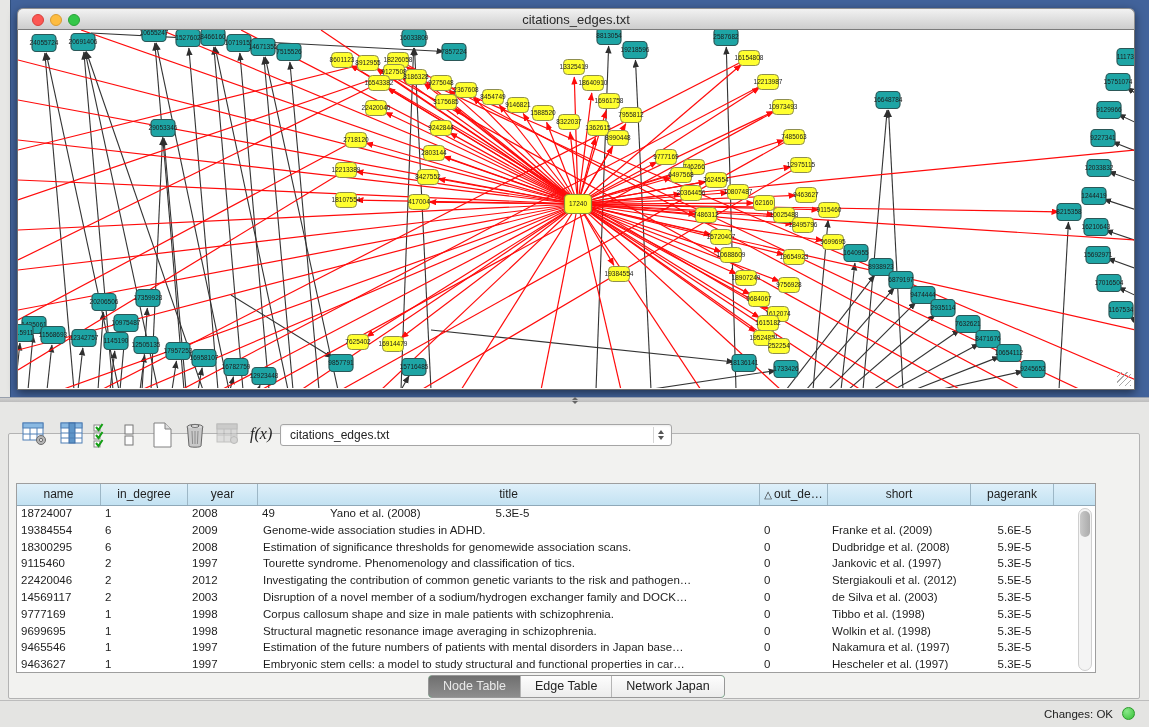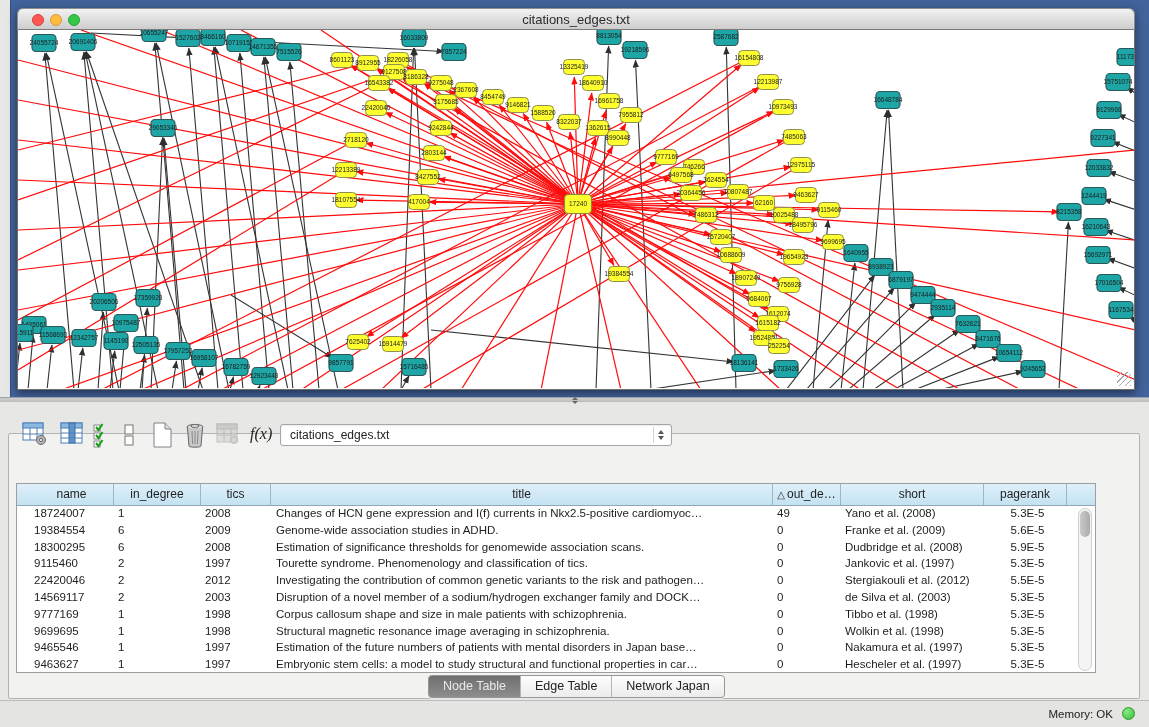--- a/index.html
+++ b/index.html
@@ -52,21 +52,21 @@
   .dd-step{position:absolute;right:3px;top:2px;width:14px;height:16px;display:flex;flex-direction:column;align-items:center;justify-content:center;gap:2px;border-left:1px solid #d5d5d5;}
   .dd-step i{display:block;width:0;height:0;border-left:3.5px solid transparent;border-right:3.5px solid transparent;}
   .dd-step .up{border-bottom:4px solid #555;}
   .dd-step .dn{border-top:4px solid #555;}
   
   .dtable{position:absolute;left:16px;top:483px;width:1080px;height:190px;background:#ffffff;border:1px solid #9e9e9e;box-sizing:border-box;}
   .thead{display:flex;height:21px;background:linear-gradient(#dff0fa,#c3e2f2);border-bottom:1px solid #8fa8b8;}
   .th{font-size:12px;color:#1f1f1f;text-align:center;line-height:20px;border-right:1px solid #9db7c6;box-sizing:border-box;
       overflow:hidden;white-space:nowrap;}
   .sort-tri{font-size:10px;margin-right:2px;color:#2a2a2a;}
-  .c0{width:84px;margin-left:13px;} .c1{width:87px;} .c2{width:70px;} .c3{width:502px;} .c4{width:68px;} .c5{width:143px;} .c6{width:83px;text-align:center;}
+  .c0{width:84px;} .c1{width:87px;} .c2{width:70px;} .c3{width:502px;} .c4{width:68px;} .c5{width:143px;} .c6{width:83px;text-align:center;}
   .tbody{position:absolute;left:0;top:21px;right:0;bottom:0;overflow:hidden;}
   .trow{display:flex;height:16.8px;}
   .tcell{font-size:11.5px;color:#1d1d1d;line-height:16.8px;padding-left:4px;box-sizing:border-box;
          overflow:hidden;white-space:nowrap;}
   .tcell.c3{padding-left:5px;}
   .vscroll{position:absolute;right:3px;top:24px;width:14px;height:163px;background:#f4f4f4;border:1px solid #cfcfcf;border-radius:7px;box-sizing:border-box;}
   .vthumb{position:absolute;left:1px;top:2px;width:10px;height:26px;background:linear-gradient(90deg,#c9c9c9,#ababab);border-radius:6px;}
   
   .tabs{position:absolute;left:428px;top:675px;height:21px;display:flex;border:1px solid #979797;border-radius:4px;overflow:hidden;background:#22c55e;box-shadow:0 1px 0 rgba(255,255,255,.7);}
   .tab{font-size:12.5px;color:#222;line-height:20px;padding:0 14px;background:linear-gradient(#fdfdfd,#ececec);border-right:1px solid #b5b5b5;}
@@ -573,32 +573,31 @@
           <i class="up"></i>
           <i class="dn"></i>
         </span>
     </div>
   </div>
 
   <div class="dtable">
     <div class="thead">
       <div class="th c0">name</div>
       <div class="th c1">in_degree</div>
-      <div class="th c2">tics</div>
+      <div class="th c2">year</div>
       <div class="th c3">title</div>
       <div class="th c4"><span class="sort-tri">△</span><span>out_de…</span></div>
       <div class="th c5">short</div>
       <div class="th c6">pagerank</div>
     </div>
     <div class="tbody">
         <div class="trow">
           <div class="tcell c0">18724007</div>
           <div class="tcell c1">1</div>
           <div class="tcell c2">2008</div>
-          <div class="tcell c3">Changes of HCN gene expression and I(f) currents in Nkx2.5-positive cardiomyoc…</div>
           <div class="tcell c4">49</div>
           <div class="tcell c5">Yano et al. (2008)</div>
           <div class="tcell c6">5.3E-5</div>
         </div>
         <div class="trow">
           <div class="tcell c0">19384554</div>
           <div class="tcell c1">6</div>
           <div class="tcell c2">2009</div>
           <div class="tcell c3">Genome-wide association studies in ADHD.</div>
           <div class="tcell c4">0</div>
@@ -683,17 +682,17 @@
       </div>
   </div>
 
   <div class="tabs">
     <div class="tab sel">Node Table</div>
     <div class="tab">Edge Table</div>
     <div class="tab">Network Japan</div>
   </div>
 
   <div class="statusbar">
-    <span class="mem-label">Memory: OK</span>
+    <span class="mem-label">Changes: OK</span>
     <span class="mem-dot"></span>
   </div>
 
 </div>
 
 </body></html>

